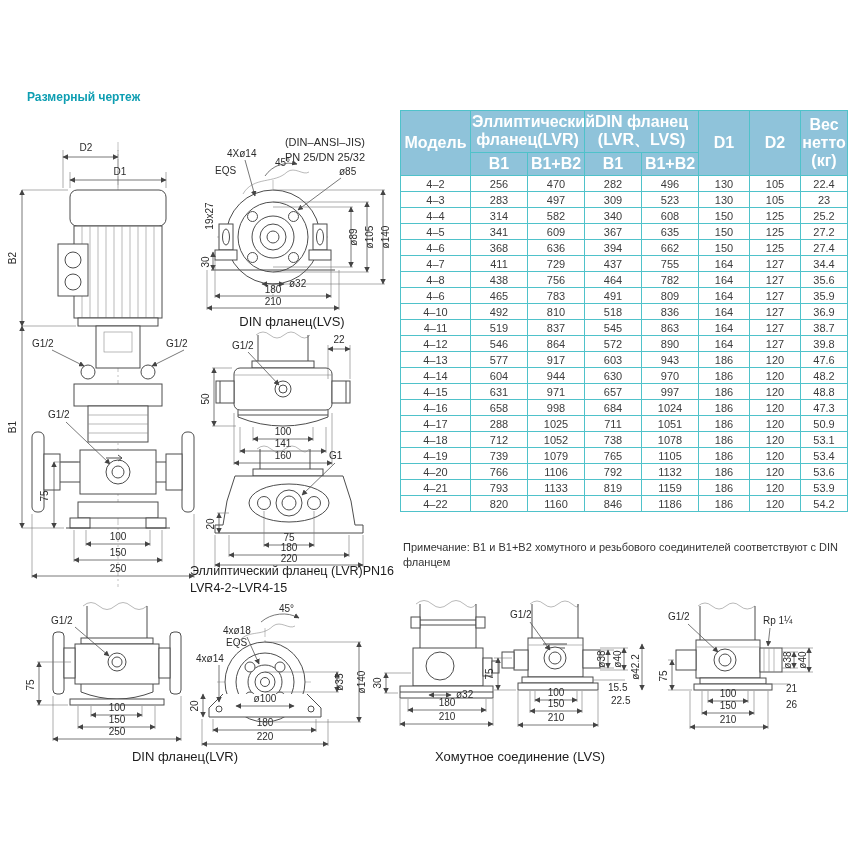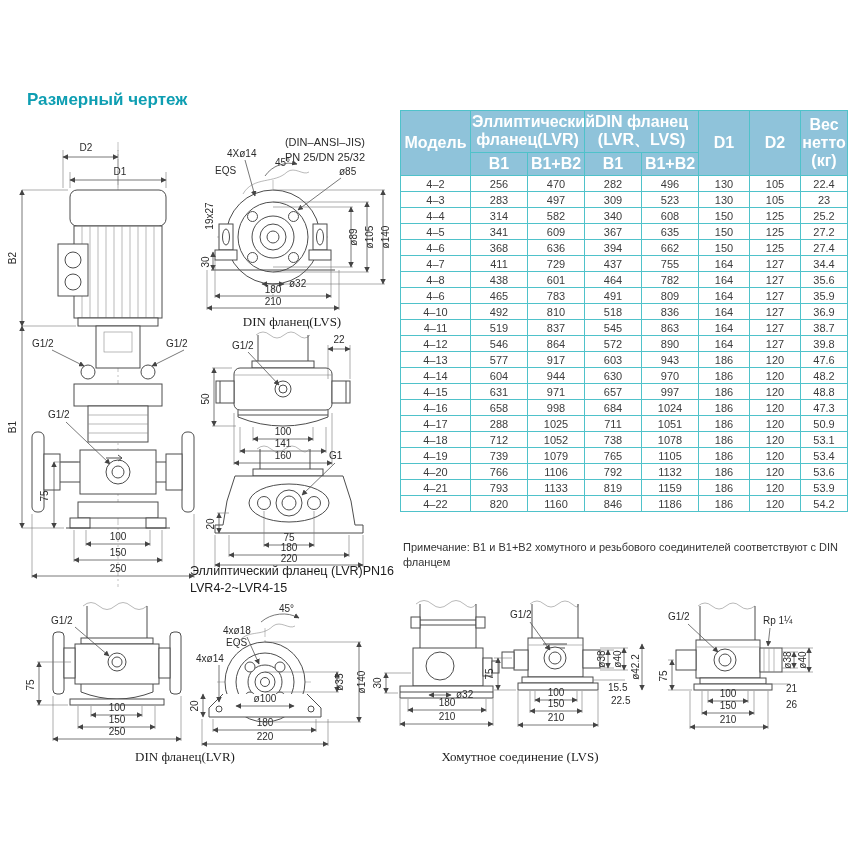--- a/index.html
+++ b/index.html
@@ -5,30 +5,30 @@
   :root{
     --accent_teal:#0e9eb2;
     --table_header_bg:#8fc3da;
     --table_border:#4fc2ca;
     --drawing_line:#4d4d4d;
   }
   html,body{margin:0;padding:0;background:#fff;}
   .page{position:relative;width:850px;height:850px;background:#fff;overflow:hidden;
         font-family:"Liberation Sans",sans-serif;color:#333;}
   .abs{position:absolute;}
-  .page-title{left:27px;top:90px;font-size:17px;font-weight:bold;color:var(--accent_teal);}
+  .page-title{left:27px;top:90px;font-size:12px;font-weight:bold;color:var(--accent_teal);}
   
   .dim-table{position:absolute;left:400px;top:110px;width:447px;border-collapse:collapse;
              table-layout:fixed;font-size:11px;}
   .dim-table th,.dim-table td{border:1px solid var(--table_border);text-align:center;vertical-align:middle;}
   .dim-table th{background:var(--table_header_bg);color:#fff;font-weight:bold;font-size:16px;
                 line-height:1.15;padding:2px 1px;}
   .dim-table td{color:#3c3c3c;height:15px;padding:0 1px;background:#fff;font-size:11px;}
   .note{left:403px;top:540px;width:440px;font-size:11px;line-height:1.35;color:#333;}
-  .cap{font-size:13px;color:#1c1c1c;text-align:center;font-family:Liberation Serif, serif;}
+  .cap{font-size:13px;color:#1c1c1c;text-align:center;}
   .cap-sm{font-size:12.5px;color:#1c1c1c;text-align:left;line-height:1.3;}
   
   svg{overflow:visible;}
   .ln{stroke:var(--drawing_line);stroke-width:1;fill:none;}
   .fw{stroke:var(--drawing_line);stroke-width:1;fill:#fff;}
   .thin{stroke:#8a8a8a;stroke-width:0.6;fill:none;}
   .cl{stroke:#9a9a9a;stroke-width:0.6;fill:none;stroke-dasharray:9 3 2 3;}
   .dim{stroke:#555;stroke-width:0.8;fill:none;marker-start:url(#arr);marker-end:url(#arr);}
   .ldr{stroke:#555;stroke-width:0.8;fill:none;marker-end:url(#arr);}
   .ext{stroke:#777;stroke-width:0.6;fill:none;}
@@ -134,21 +134,21 @@
           <td>729</td>
           <td>437</td>
           <td>755</td>
           <td>164</td>
           <td>127</td>
           <td>34.4</td>
         </tr>
         <tr>
           <td>4–8</td>
           <td>438</td>
-          <td>601</td>
+          <td>756</td>
           <td>464</td>
           <td>782</td>
           <td>164</td>
           <td>127</td>
           <td>35.6</td>
         </tr>
         <tr>
           <td>4–6</td>
           <td>465</td>
           <td>783</td>

